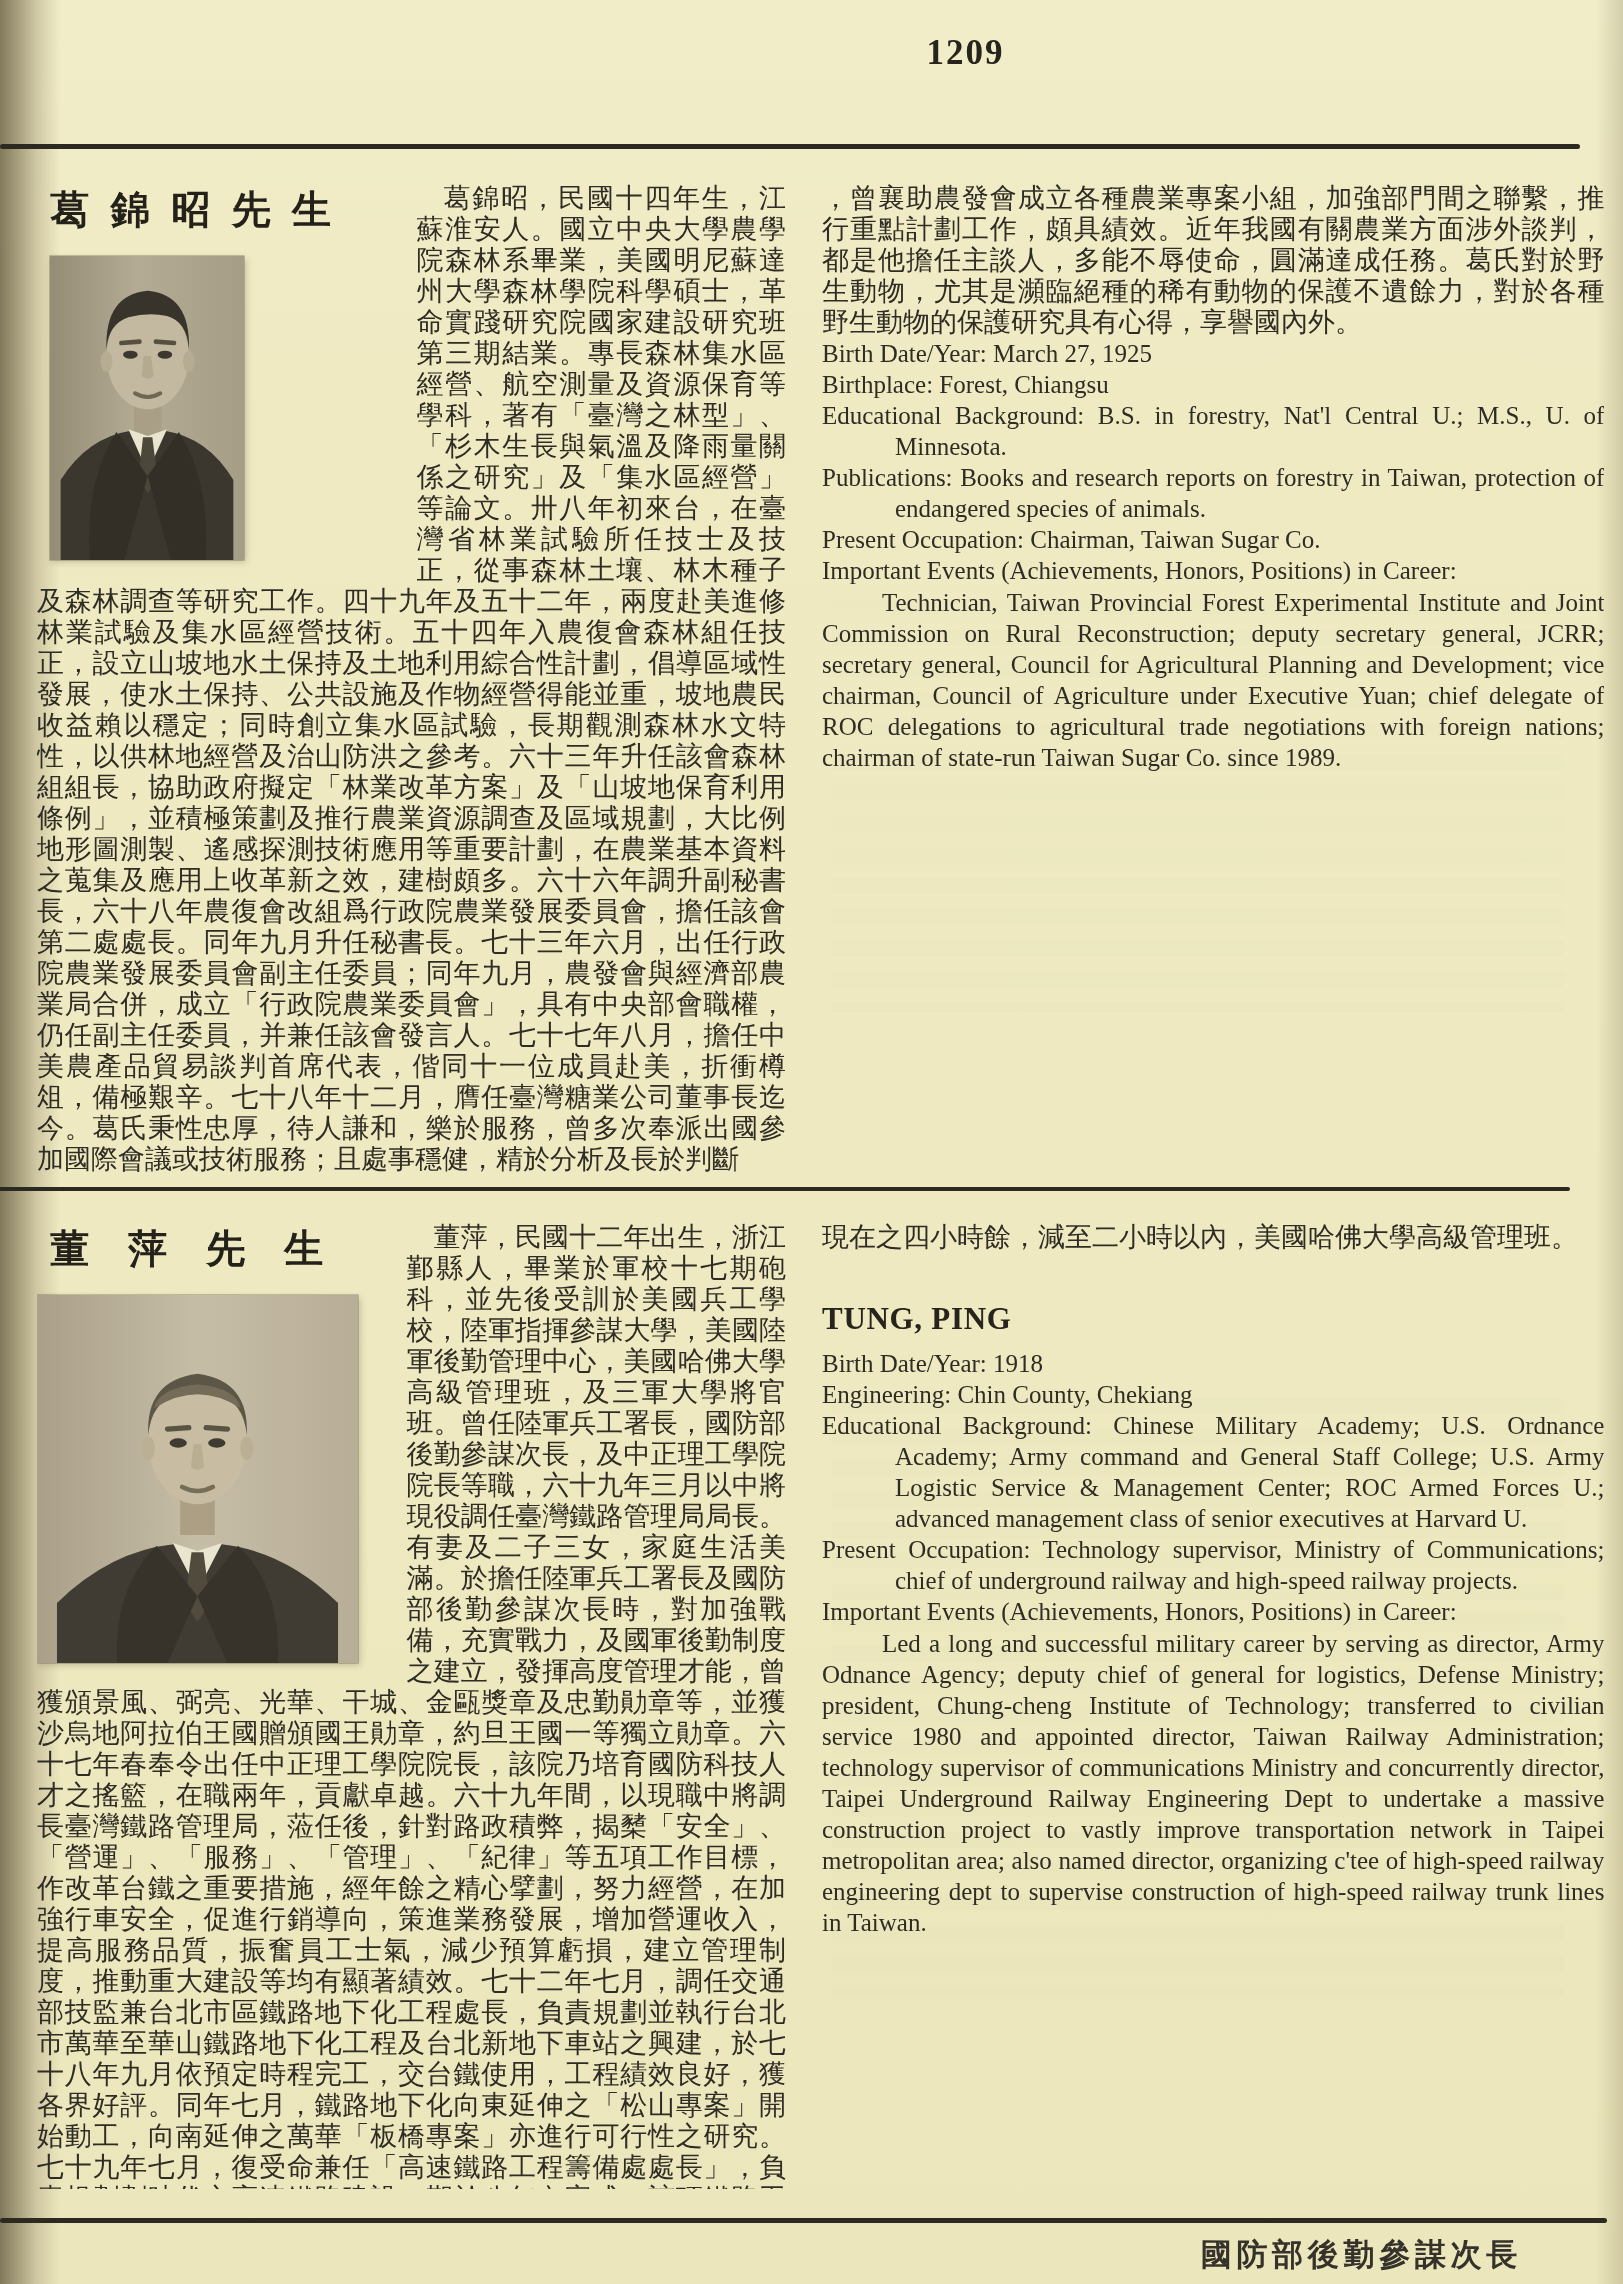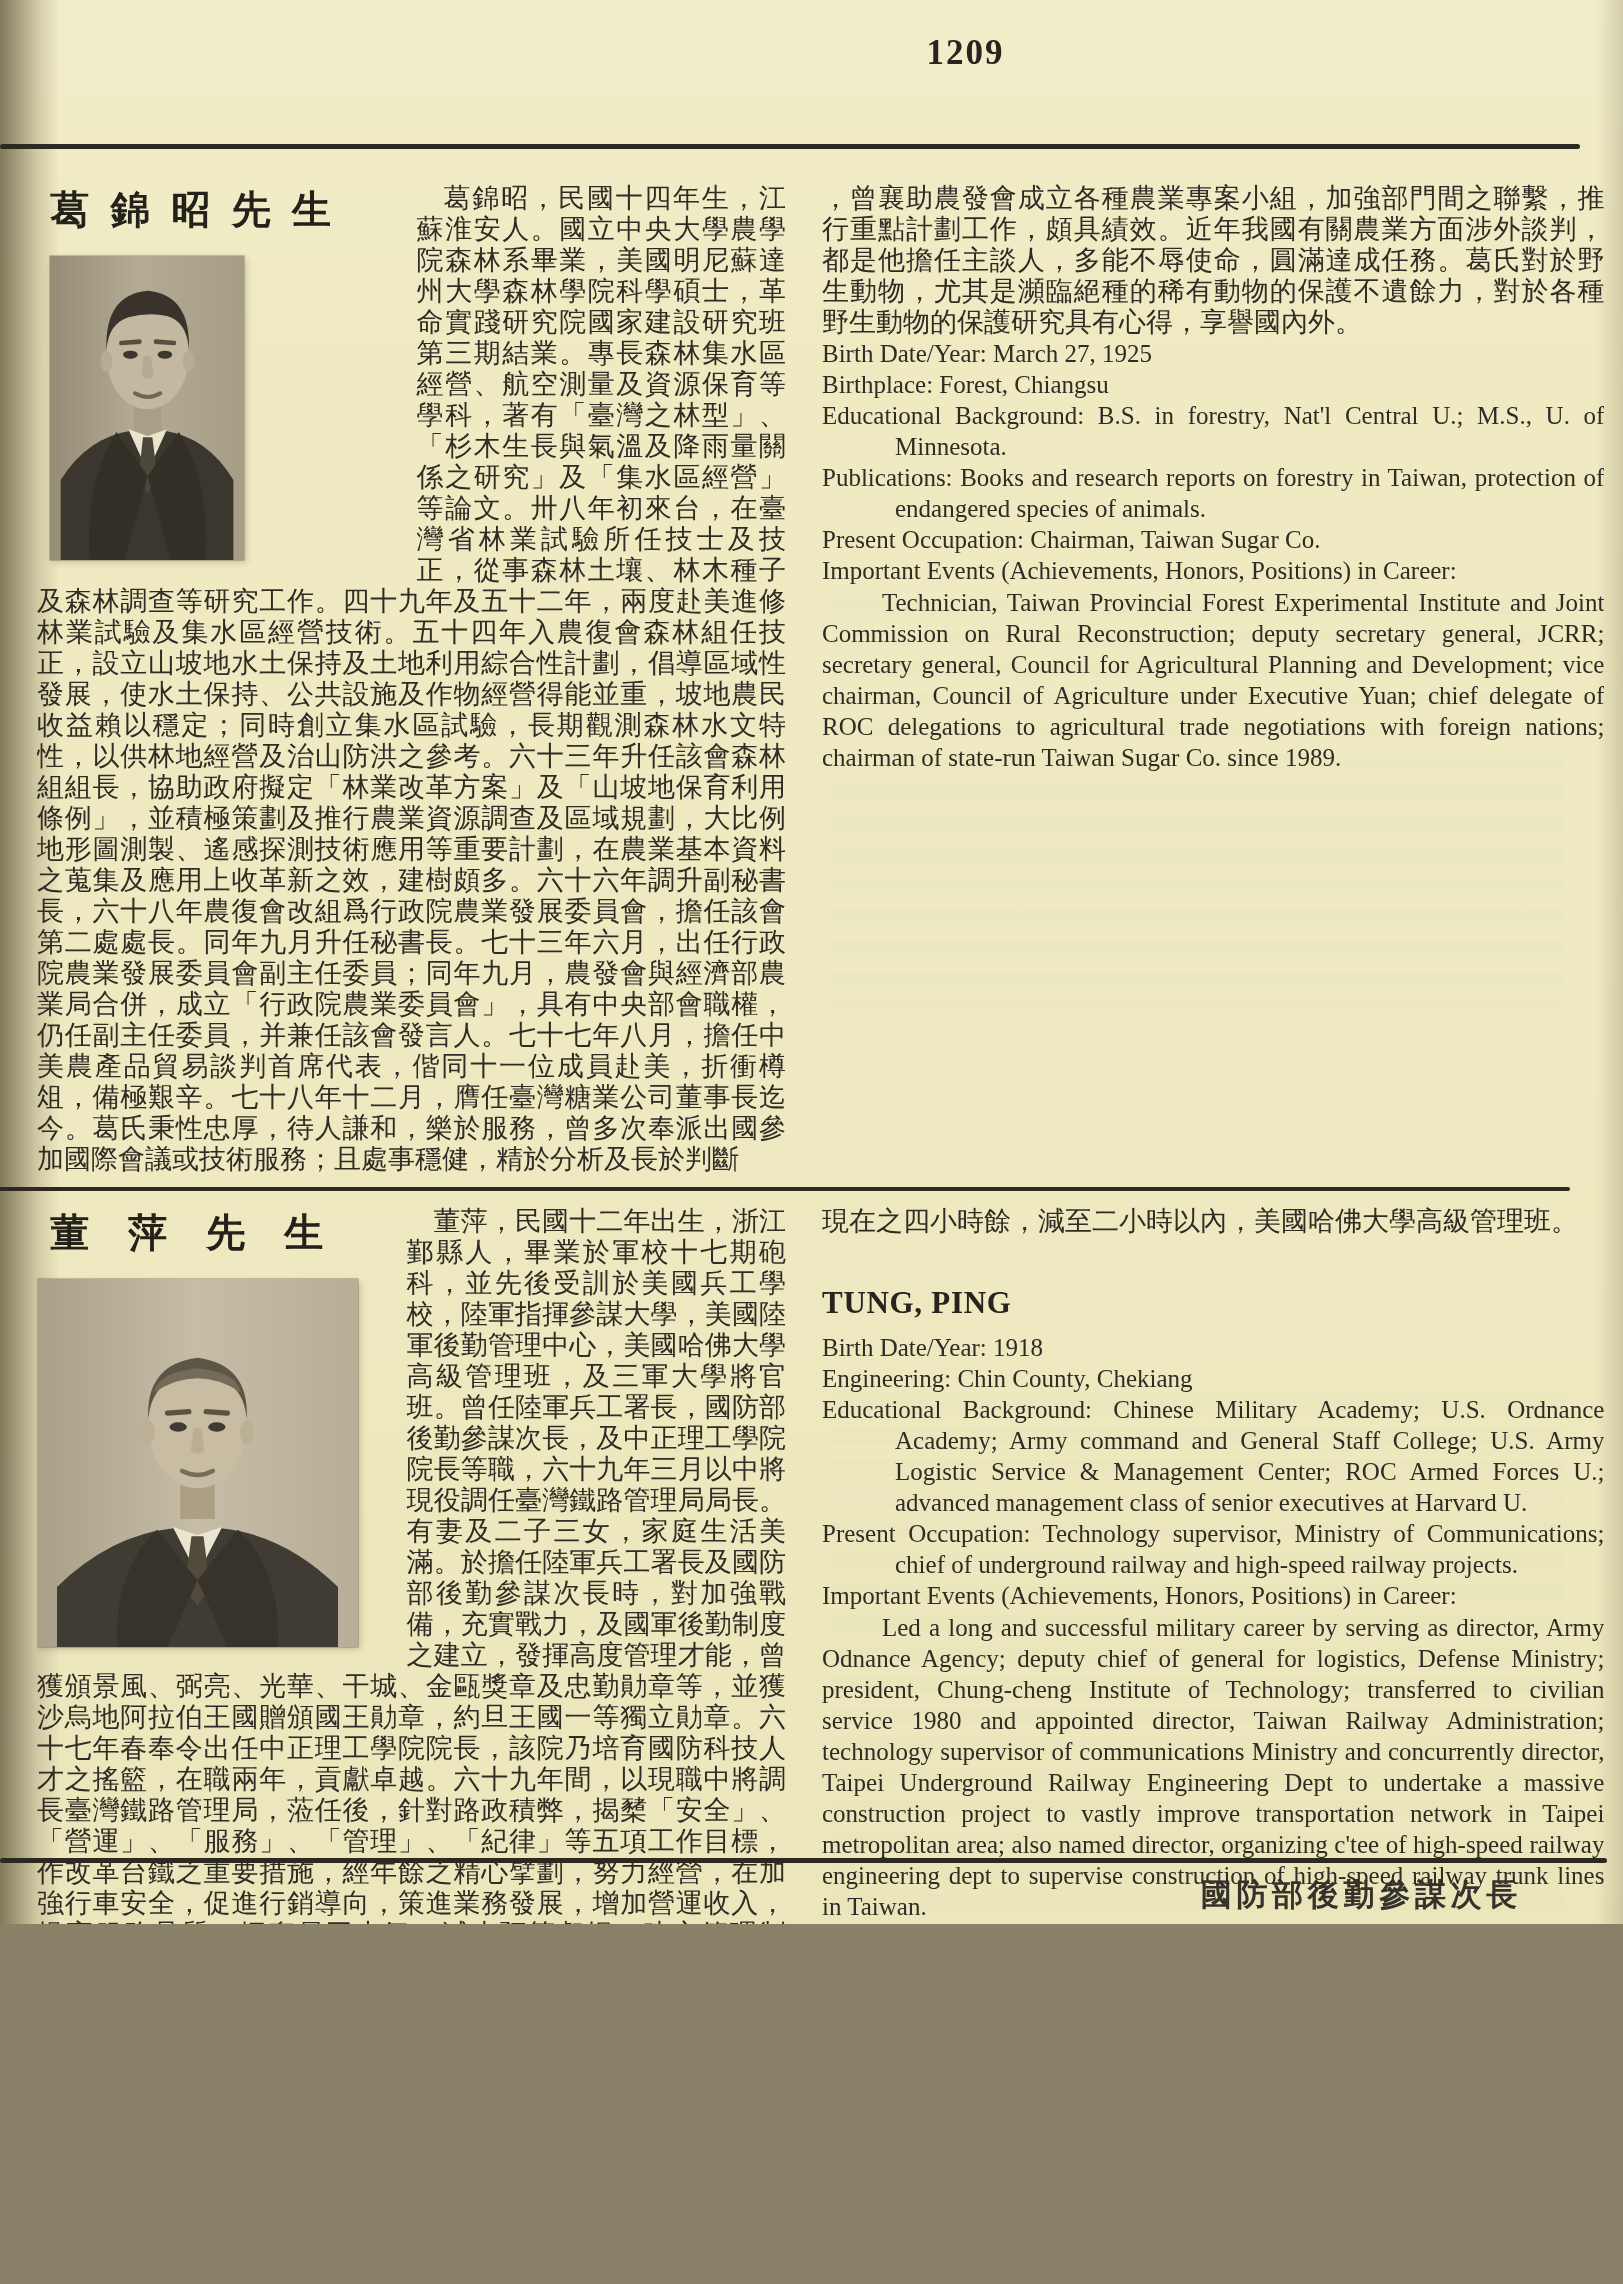--- a/index.html
+++ b/index.html
@@ -1,17 +1,17 @@
 <!DOCTYPE html>
 <html style="font-size:10.7px"><head>
 <meta charset="utf-8">
 <style>
   html,body{margin:0;padding:0;background:#8a8268;}
   .page{
-    position:relative; width:1623px; height:1924px;
+    position:relative; width:1623px; height:2284px;
     background:linear-gradient(180deg,#f1edc9 0%, #efeac2 18%, #eee9c0 60%, #ece6bc 100%);
     overflow:hidden; color:#2f2d25;
     font-family:"Liberation Serif","DejaVu Serif",serif;
   }
   .gutter{
     position:absolute; left:0; top:0; bottom:0; width:60px;
     background:linear-gradient(90deg,#6d6549 0%, #9a9171 30%, #c9c19d 60%, rgba(238,233,192,0) 100%);
     opacity:.85;
   }
   .edge-right{
@@ -29,21 +29,21 @@
     font-size:35px; font-weight:bold; letter-spacing:2px; color:#26241c;
   }
   .rule{position:absolute; background:#2b2920; border-radius:2.7px;}
   .rule.top{top:144px; left:0; width:1580px; height:4.7px;}
   .rule.bottom{bottom:61px; left:0; width:1607px; height:5.3px;}
   .content{position:absolute; top:148px; left:37px; right:18.6px;}
   .entry{display:flex; gap:36px; overflow:hidden;}
   .entry .col-l{width:749px; flex:0 0 auto;}
   .entry .col-r{flex:1 1 auto; min-width:0;}
   .entry-1{height:1039px; padding-top:35px; box-sizing:border-box;}
-  .entry-2{height:998px; padding-top:15px; box-sizing:border-box;}
+  .entry-2{height:998px; padding-top:31px; box-sizing:border-box;}
   .divider{height:4px; background:#2b2920; margin-left:-47px; width:1580px; border-radius:2px;}
   .entry-title{
     margin:0 0 17.3px 13.3px; font-size:39px; font-weight:bold; color:#23211a;
     white-space:nowrap;
   }
   .entry-1 .entry-title{letter-spacing:.55em;}
   .entry-2 .entry-title{letter-spacing:1.0em;}
   .float-block{float:left; margin-right:16.6px;}
   .entry-1 .float-block{width:363px;}
   .entry-2 .float-block{width:353px;}

